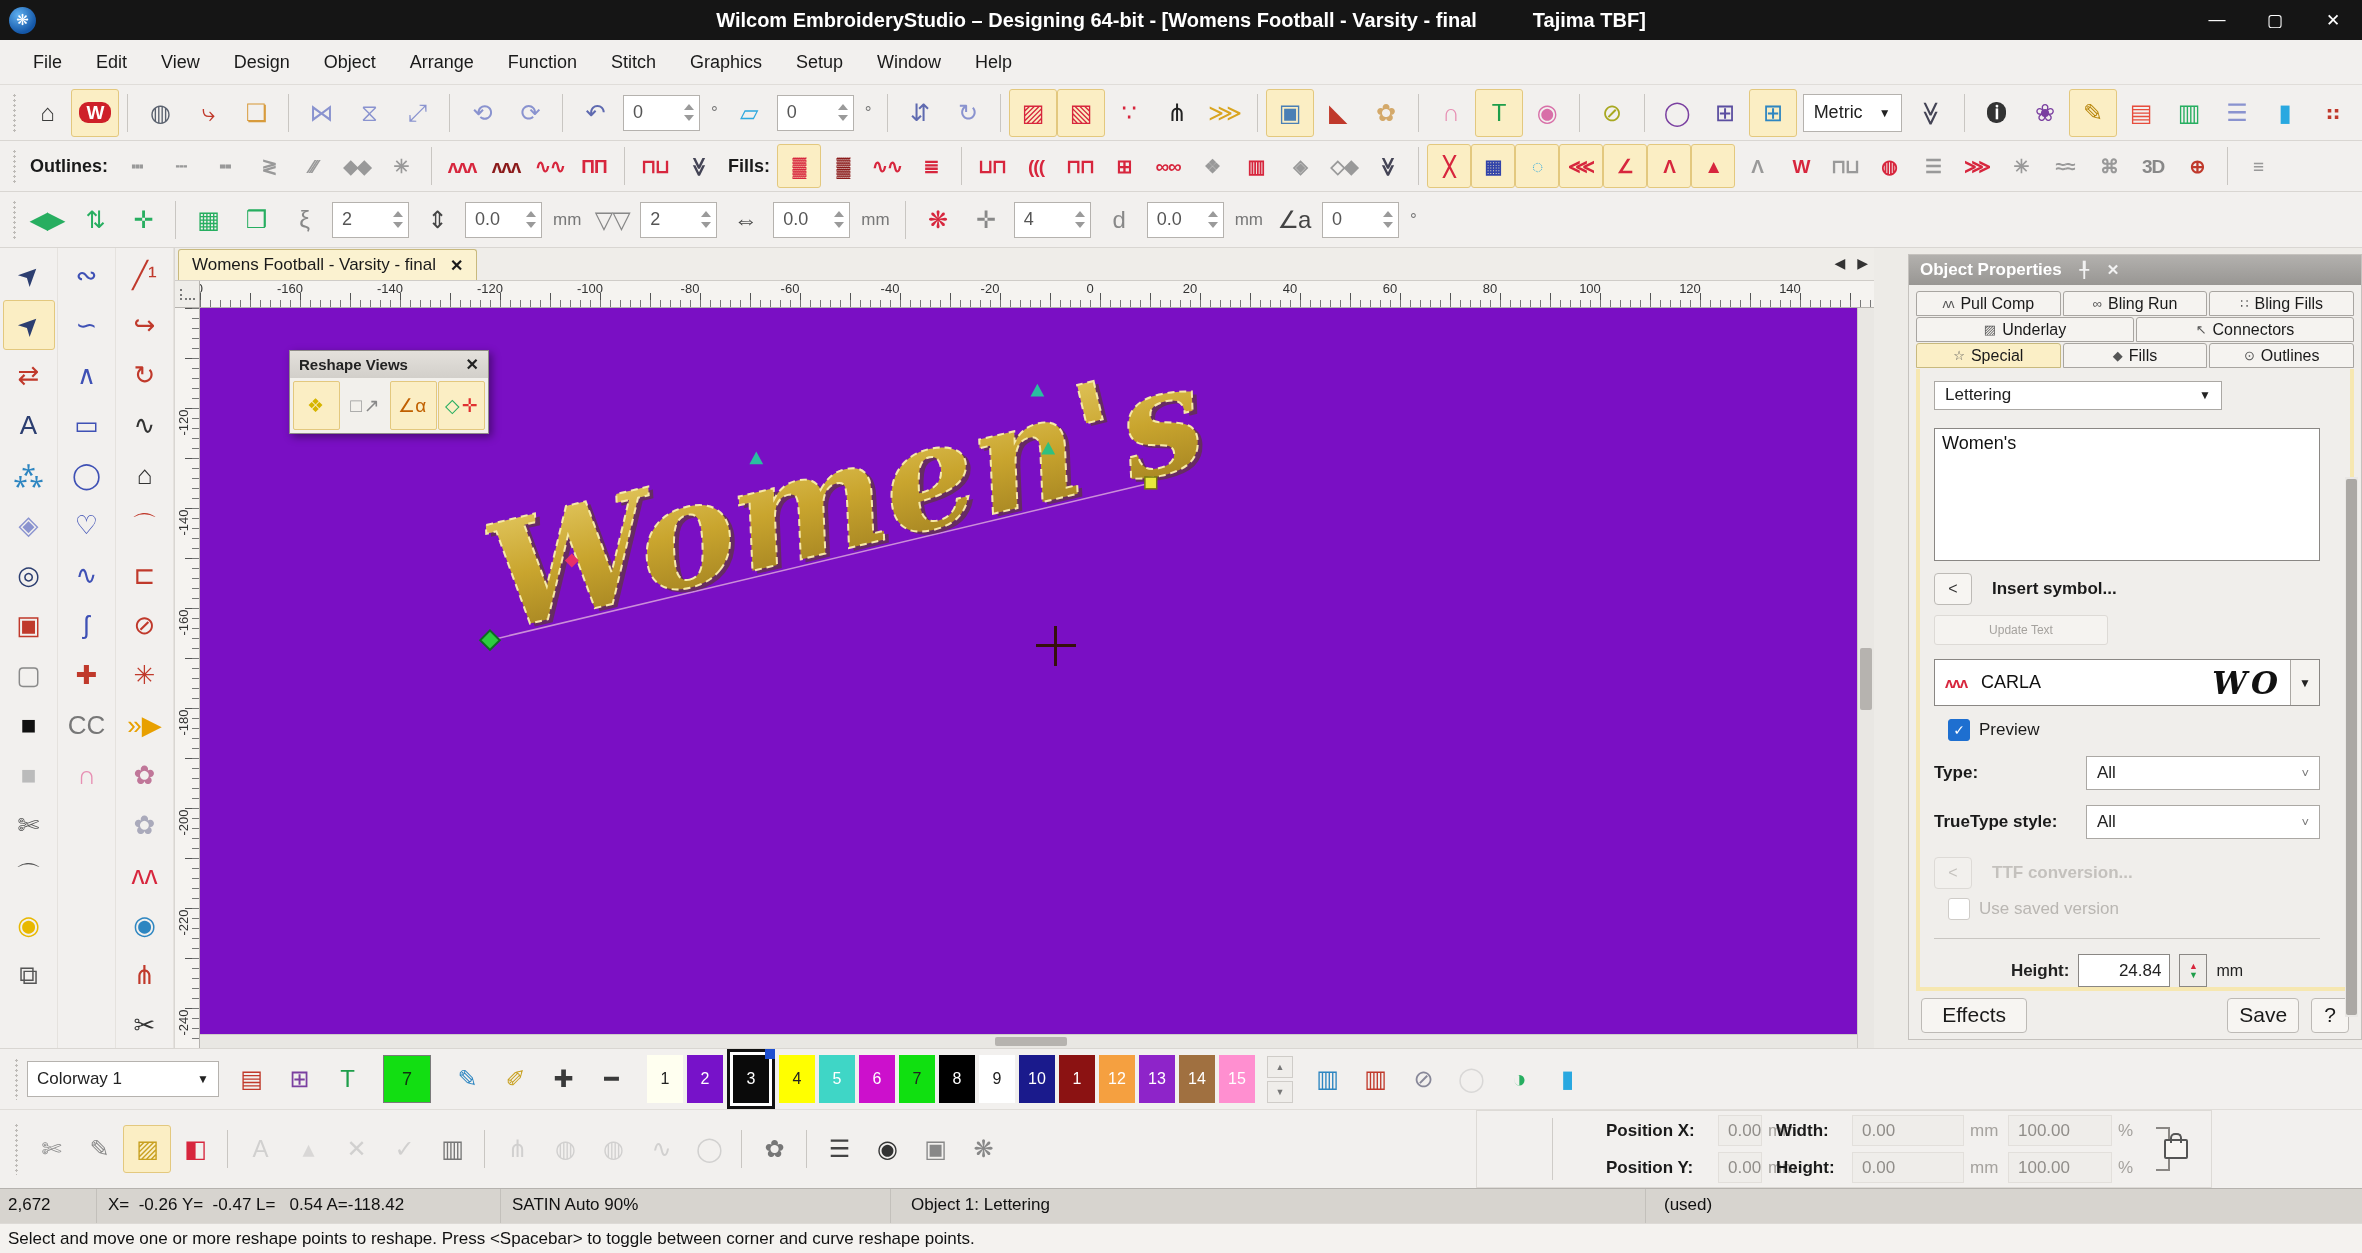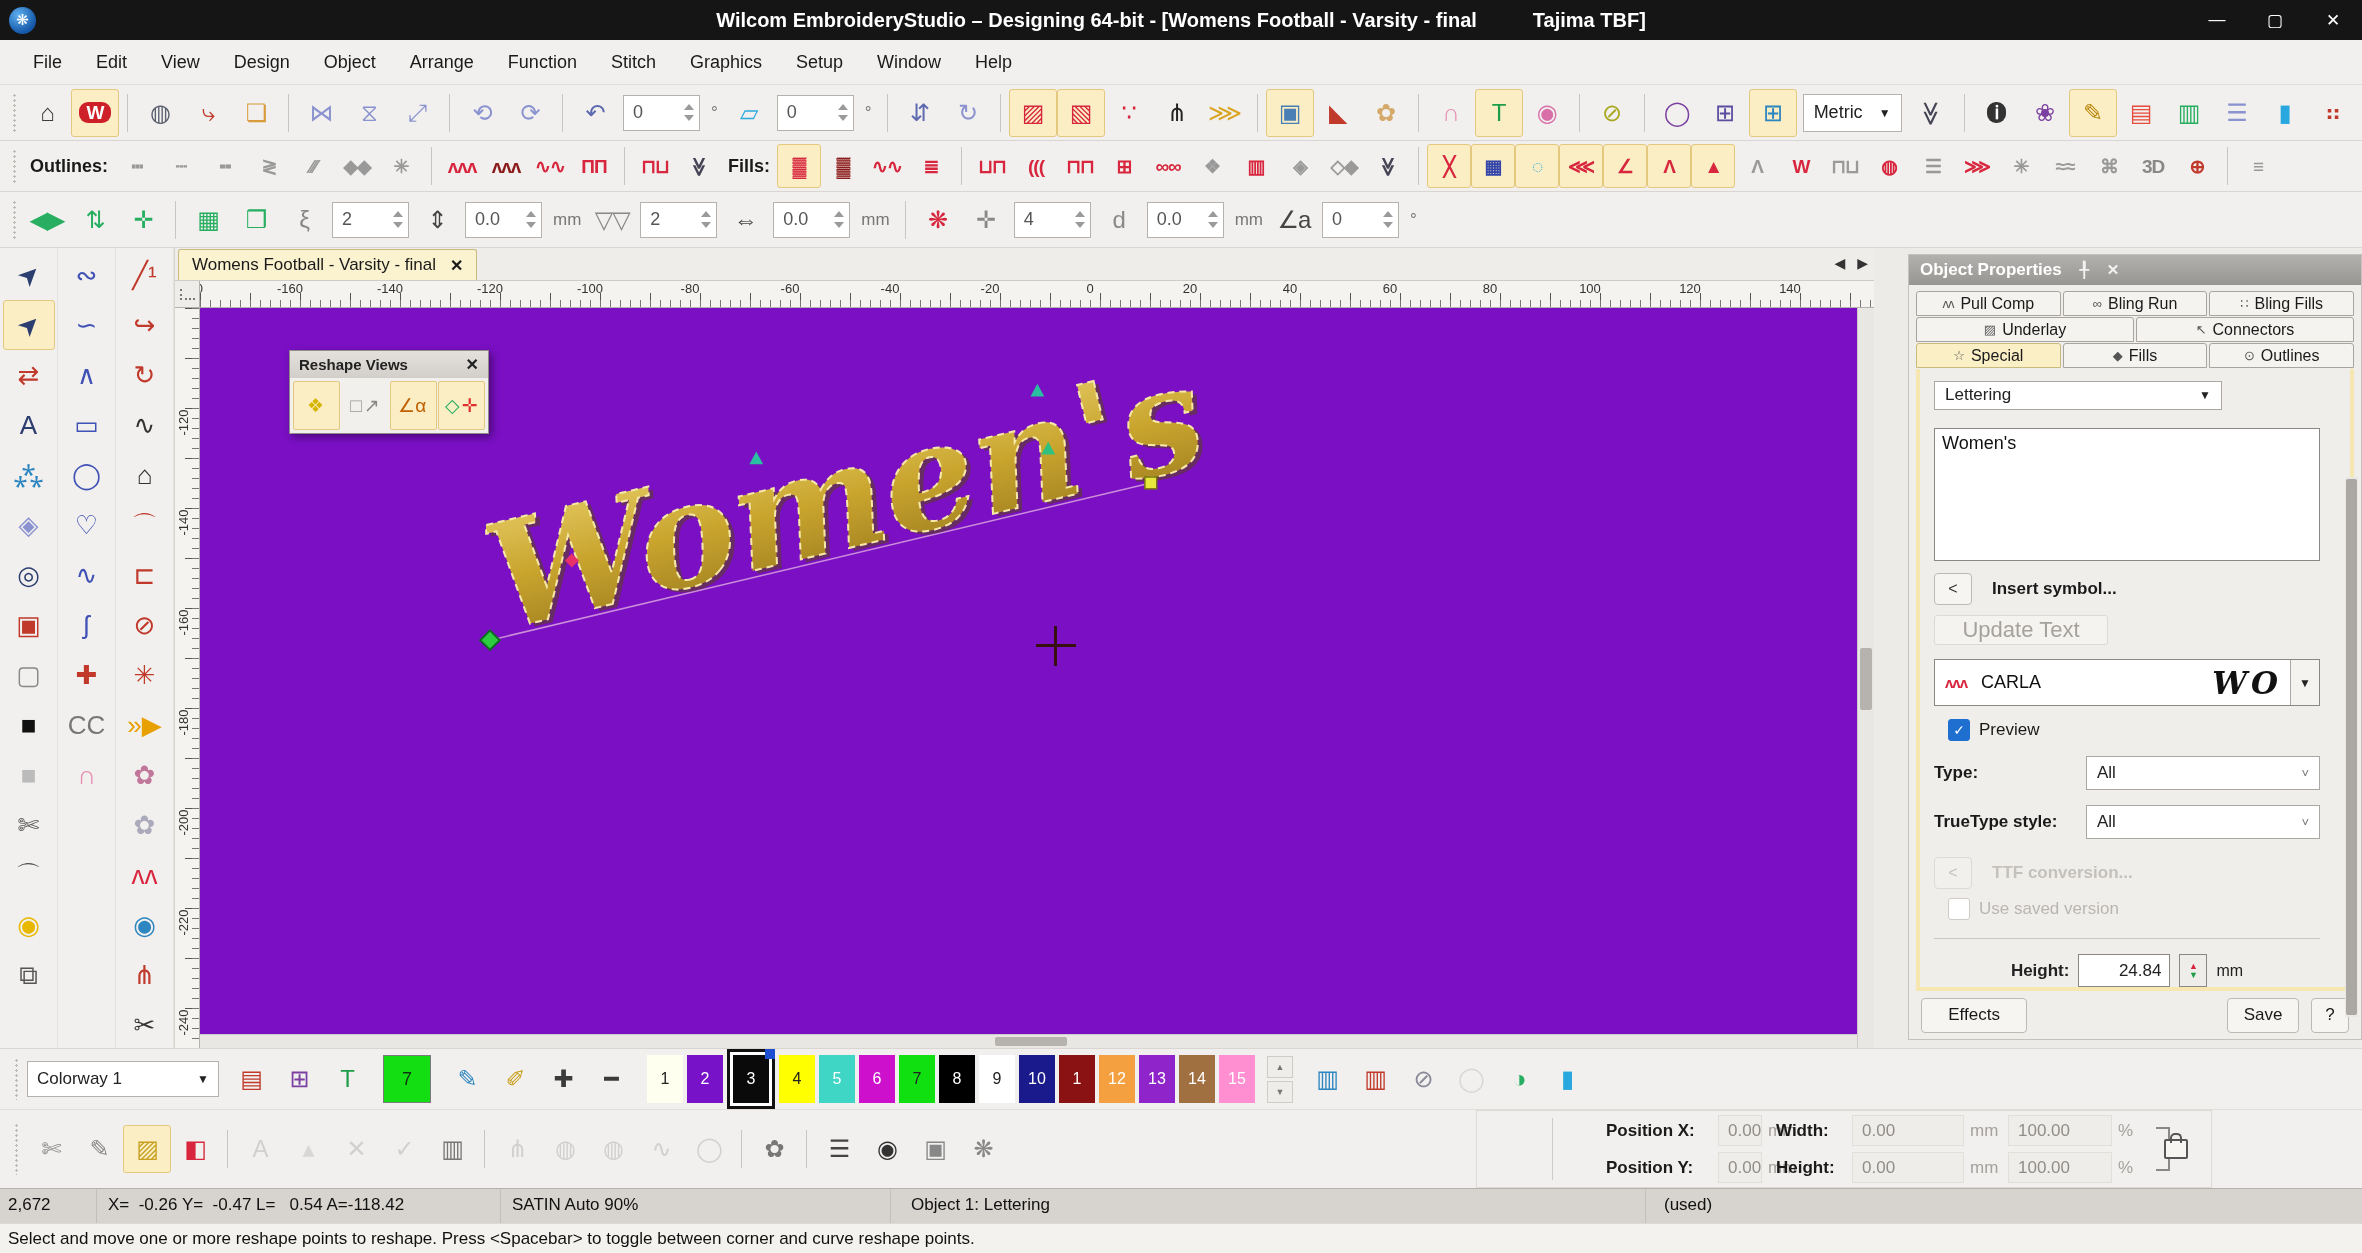--- a/index.html
+++ b/index.html
@@ -110,21 +110,21 @@
   .op-tab .ticon{font-size:13px;color:#555;letter-spacing:-1px}
   .op-tab.active{background:#FBEFC6;border-color:#C8B97E;position:relative;z-index:2}
   .op-body{flex:1;margin:0 7px;background:#F0EEEB;border:4px solid #F6E7B0;border-top:none;padding:12px 30px 0 14px;display:flex;flex-direction:column;overflow:hidden;position:relative}
   .op-select{width:266px;height:31px;background:#fff;border:1px solid #ABA8A4;display:flex;align-items:center;padding:0 10px;font-size:17px;justify-content:space-between}
   .op-text{height:142px;margin-top:18px;background:#fff;border:1px solid #8a8784;font-size:18px;padding:4px 7px;color:#111}
   .op-row{display:flex;align-items:center;gap:20px;margin-top:12px}
   .btn-small{width:36px;height:30px;border:1px solid #BDBAB6;background:#F7F5F2;border-radius:4px;font-size:16px;display:flex;align-items:center;justify-content:center;color:#333}
   .btn-small.disabled{color:#C4C1BD;border-color:#DDDAD6;background:#F2F0ED}
   .linklbl{font-size:17px;font-weight:bold;color:#1a1a1a}
   .linklbl.disabled{color:#C4C1BD}
-  .btn-update{width:172px;height:33px;margin-top:10px;background:#F5F3F0;border:1px solid #DDDAD6;border-radius:3px;color:#A5A29E;font-size:22px;display:flex;align-items:center;justify-content:center}
+  .btn-update{width:172px;height:33px;margin-top:10px;background:#F5F3F0;border:1px solid #DDDAD6;border-radius:3px;color:#A5A29E;font-size:12px;display:flex;align-items:center;justify-content:center}
   .font-row{margin-top:14px;height:52px;border:1px solid #8a8784;background:#fff;display:flex;align-items:center;padding-left:10px}
   .font-stitch{color:#D7263D;font-size:15px;font-weight:bold;letter-spacing:-1px}
   .font-name{font-size:18px;margin-left:14px;color:#111}
   .font-preview{margin-left:auto;font-family:"DejaVu Serif",serif;font-style:italic;font-weight:bold;font-size:31px;letter-spacing:4px;color:#111;padding-right:8px}
   .font-dd{width:28px;align-self:stretch;border-left:1px solid #ABA8A4;background:#F5F3F0;display:flex;align-items:center;justify-content:center;font-size:12px}
   .chk-row{margin-top:13px;margin-left:14px;display:flex;align-items:center;gap:9px}
   .chkbox{width:20px;height:20px;background:#1E6FD0;border:1px solid #1E6FD0;border-radius:3px;color:#fff;font-size:14px;display:flex;align-items:center;justify-content:center}
   .chkbox.empty{background:#fff;border:1px solid #CFCCC8}
   .chklbl{font-size:17px;color:#1a1a1a}
   .chklbl.disabled{color:#B9B6B2}
@@ -134,21 +134,21 @@
   .fselect .chev{color:#777;font-size:13px}
   .op-div{height:1px;background:#C9C6C2;margin-top:18px}
   .height-row{display:flex;align-items:center;justify-content:center;gap:9px;margin-top:15px}
   .hlabel{font-size:17px;font-weight:bold}
   .hval{width:82px;height:31px;border:1px solid #8a8784;background:#fff;display:flex;align-items:center;justify-content:flex-end;padding-right:8px;font-size:17px}
   .hspin{width:26px;height:31px;border:1px solid #8a8784;background:#EFEDEA;display:flex;flex-direction:column;align-items:center;justify-content:center;font-size:9px;line-height:.9}
   .hspin .up{color:#D7263D}.hspin .dn{color:#1E9E4A}
   .op-scroll{position:absolute;right:3px;top:222px;width:13px;height:540px;background:#EAE8E5}
   .op-scroll .thumb{position:absolute;left:1px;right:1px;top:2px;bottom:2px;background:#ABA8A4;border-radius:2px}
   .op-buttons{flex:0 0 48px;display:flex;align-items:center;padding:0 12px}
-  .btn{height:33px;background:#F7F5F2;border:1px solid #BDBAB6;border-radius:4px;font-size:17px;display:flex;align-items:center;justify-content:center;color:#1a1a1a}
+  .btn{height:33px;background:#F7F5F2;border:1px solid #BDBAB6;border-radius:4px;font-size:21px;display:flex;align-items:center;justify-content:center;color:#1a1a1a}
   .btn-effects{width:122px}
   .btn-save{width:82px;margin-left:200px}
   .btn-help{width:42px;margin-left:12px}
 
   
   .palrow{flex:0 0 60px;background:#F2F0EE;border-top:1px solid #D9D6D2;display:flex;align-items:center;padding-left:14px}
   .palrow::before{content:"";width:5px;height:70%;margin-right:8px;background-image:radial-gradient(#BDBAB6 1px,transparent 1.2px);background-size:5px 5px}
   .cw-select{width:172px;height:34px;background:#fff;border:1px solid #B5B2AE;display:flex;align-items:center;justify-content:space-between;padding:0 9px;font-size:17px;margin-right:8px}
   .pal-icons{display:flex;align-items:center}
   .curchip{width:46px;height:46px;background:#12DE12;border:1px solid #7a7a7a;display:flex;align-items:center;justify-content:center;font-size:18px;color:#103310;margin:0 12px}

